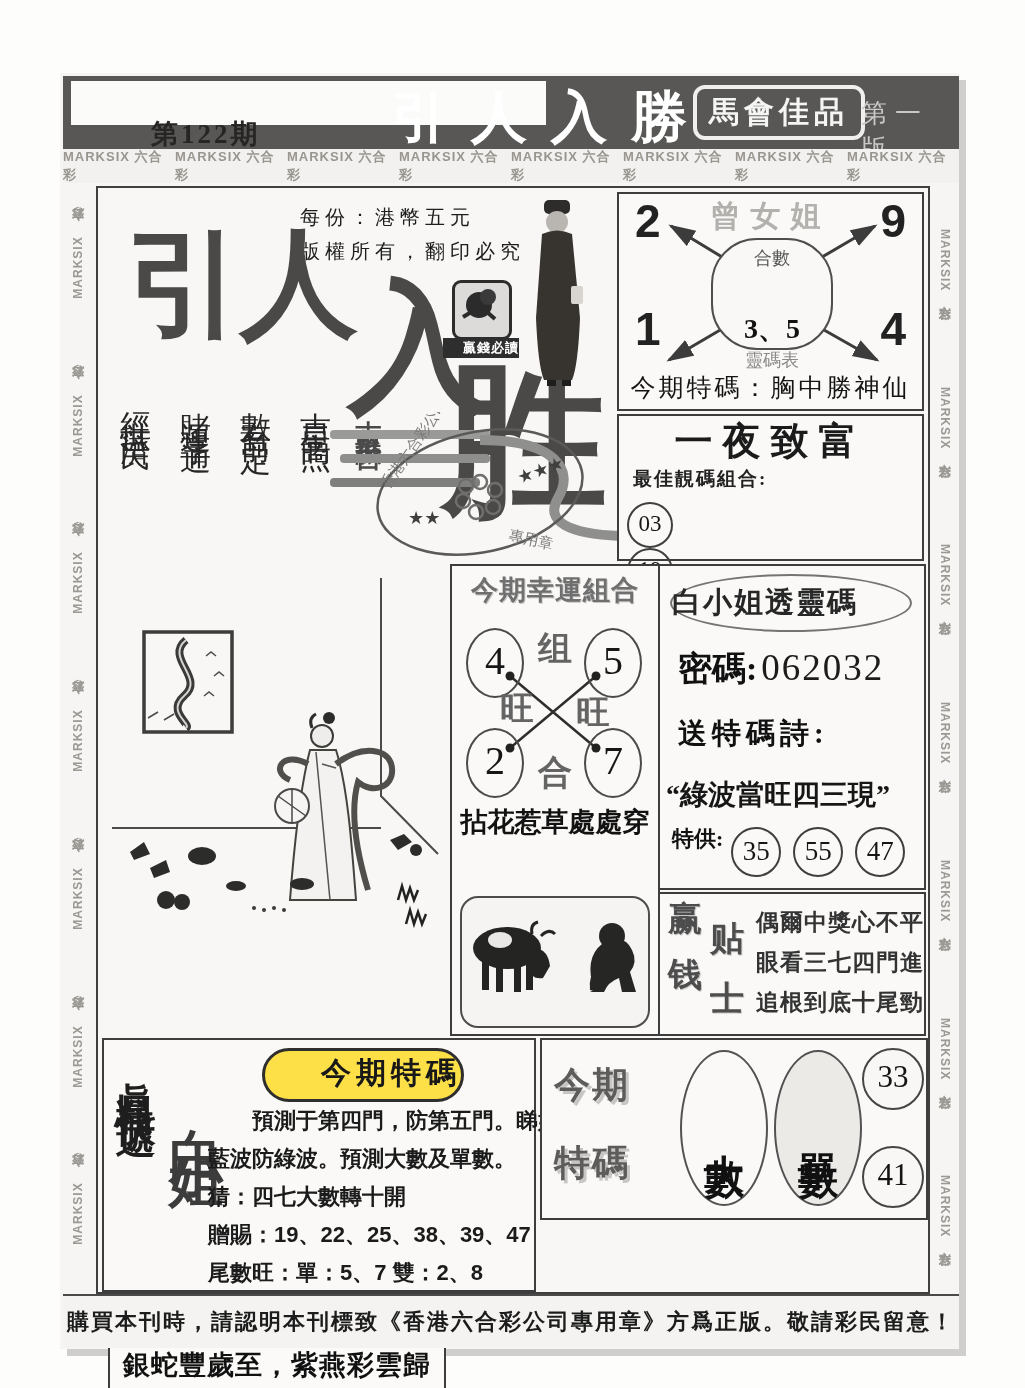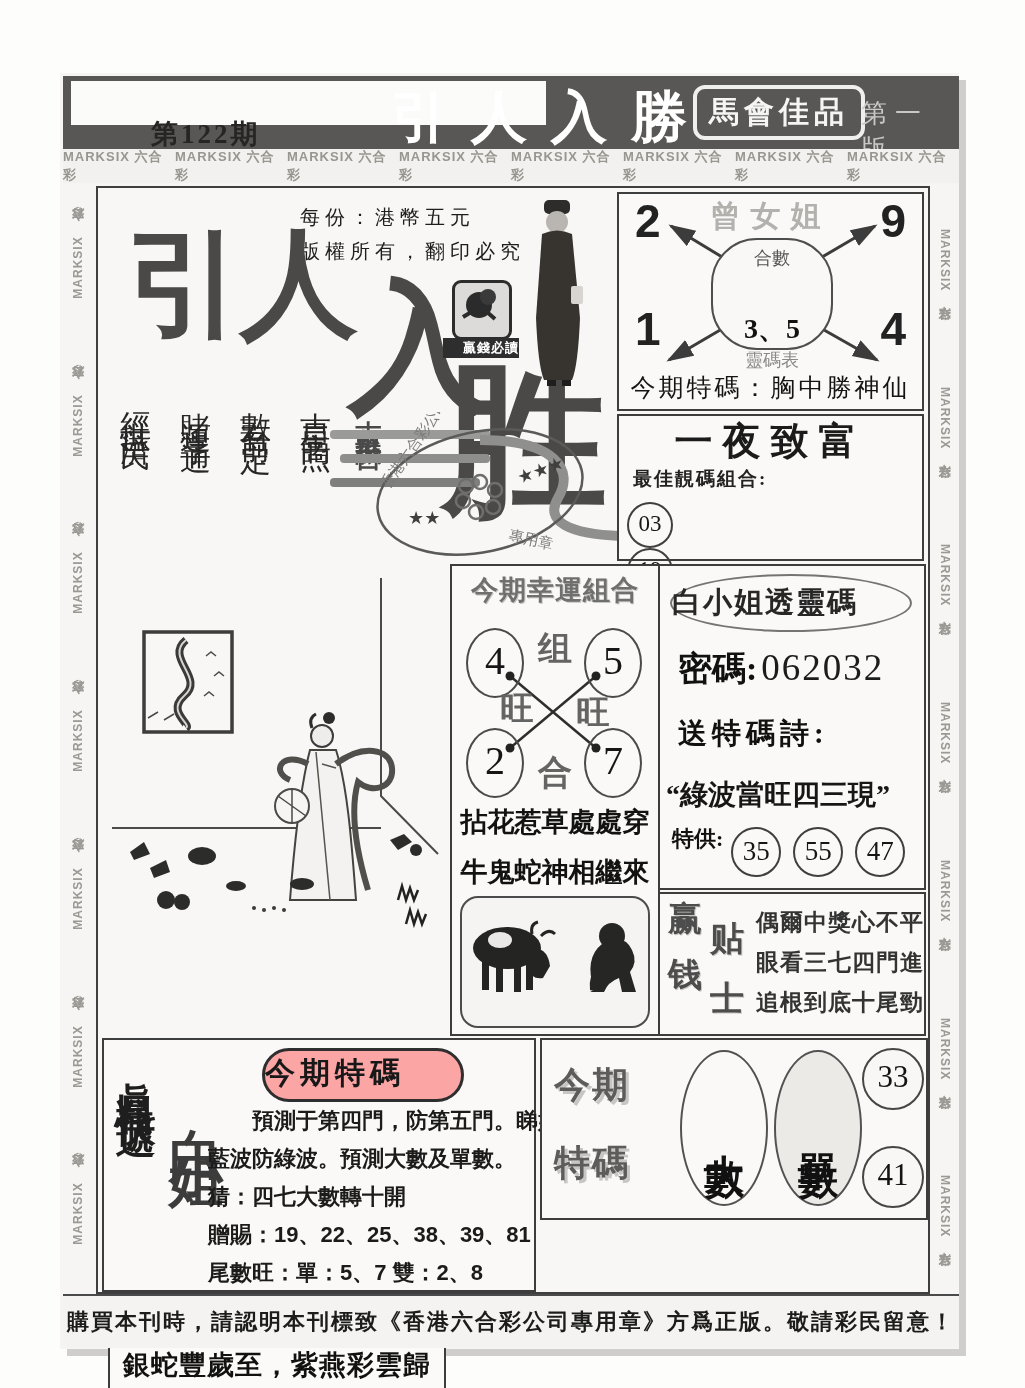--- a/index.html
+++ b/index.html
@@ -75,21 +75,21 @@
   .tips-char{position:absolute;font-size:34px;font-weight:bold;color:#4d4d4d;
              font-family:"Liberation Sans",sans-serif;text-shadow:1px 1px 0 #c9c8c6;}
   .tips-line{font-size:23px;font-weight:bold;color:#333;line-height:40px;letter-spacing:1px;
              font-family:"Liberation Sans",sans-serif;white-space:nowrap;}
   
   .fc-v1{position:absolute;left:4px;top:10px;writing-mode:vertical-rl;text-orientation:upright;
          font-size:40px;font-weight:bold;color:#1e1e1e;letter-spacing:12px;}
   .fc-v2{position:absolute;left:56px;top:46px;writing-mode:vertical-rl;text-orientation:upright;
          font-size:54px;font-weight:bold;color:#3c3c3c;letter-spacing:14px;font-family:"Liberation Sans",sans-serif;}
   .fc-pill{position:absolute;left:158px;top:8px;width:196px;height:48px;border:3px solid #2e2e2e;border-radius:28px;
-           text-align:left;line-height:44px;font-size:30px;font-weight:bold;letter-spacing:5px;color:#181818;background:#fca5a5;}
+           text-align:right;line-height:44px;font-size:30px;font-weight:bold;letter-spacing:5px;color:#181818;background:#fde047;}
   .fc-lines{position:absolute;left:104px;top:62px;width:320px;}
   .fc-line{font-size:22px;font-weight:bold;color:#1b1b1b;line-height:38px;white-space:nowrap;
            font-family:"Liberation Sans",sans-serif;}
   .fc-line.indent{text-indent:2em;}
   
   .sp-title{font-size:36px;font-weight:bold;color:#5d5c5a;line-height:78px;letter-spacing:2px;
             font-family:"Liberation Sans",sans-serif;text-shadow:3px 3px 0 #c7c6c4;}
   .sp-oval{position:absolute;top:10px;width:84px;height:152px;border:2px solid #525252;border-radius:50%;
            display:flex;align-items:center;justify-content:center;}
   .sp-oval-text{writing-mode:vertical-rl;text-orientation:upright;font-size:40px;font-weight:bold;color:#111;letter-spacing:6px;}
@@ -303,21 +303,20 @@
         <span class="lucky-oval" style="left:14px;top:18px;">4</span>
         <span class="lucky-oval" style="left:132px;top:18px;">5</span>
         <span class="lucky-oval" style="left:14px;top:118px;">2</span>
         <span class="lucky-oval" style="left:132px;top:118px;">7</span>
         <span class="cross-char" style="left:85px;top:16px;">组</span>
         <span class="cross-char" style="left:47px;top:76px;">旺</span>
         <span class="cross-char" style="left:123px;top:80px;">旺</span>
         <span class="cross-char" style="left:85px;top:140px;">合</span>
       </div>
       <div class="verse" style="top:238px;">拈花惹草處處穿</div>
-      <div class="verse" style="top:288px;">牛鬼蛇神相繼來</div>
       <div class="animal-box">
         <svg width="182" height="124" viewBox="0 0 182 124">
           <g fill="#242422">
             <ellipse cx="45" cy="50" rx="34" ry="21"></ellipse>
             <rect x="20" y="62" width="7" height="30"></rect>
               <rect x="34" y="64" width="7" height="30"></rect>
             <rect x="52" y="64" width="7" height="30"></rect>
               <rect x="64" y="62" width="7" height="30"></rect>
             <path d="M74 50 q12 2 14 18 l-7 12 q-12 2 -14 -10 Z"></path>
             <path d="M79 38 q8 -8 14 -2 M70 36 q-2 -10 6 -12" stroke="#242422" stroke-width="3" fill="none"></path>
@@ -361,21 +360,21 @@
     </div>
 
     <div class="box" style="left:4px;top:850px;width:430px;height:250px;">
       <span class="fc-v1">眞料快遞</span>
       <span class="fc-v2">白小姐</span>
       <div class="fc-pill">今期特碼</div>
       <div class="fc-lines">
         <div class="fc-line indent">預測于第四門，防第五門。睇好</div>
         <div class="fc-line">藍波防綠波。預測大數及單數。</div>
         <div class="fc-line">猜：四七大數轉十開</div>
-        <div class="fc-line">贈賜：19、22、25、38、39、81</div>
+        <div class="fc-line">贈賜：19、22、25、38、39、47</div>
         <div class="fc-line">尾數旺：單：5、7 雙：2、8</div>
       </div>
     </div>
 
     <div class="box" style="left:442px;top:850px;width:384px;height:178px;">
       <div class="abs" style="left:12px;top:6px;">
         <div class="sp-title">今期</div>
         <div class="sp-title">特碼</div>
       </div>
       <div class="sp-oval" style="left:138px;">

